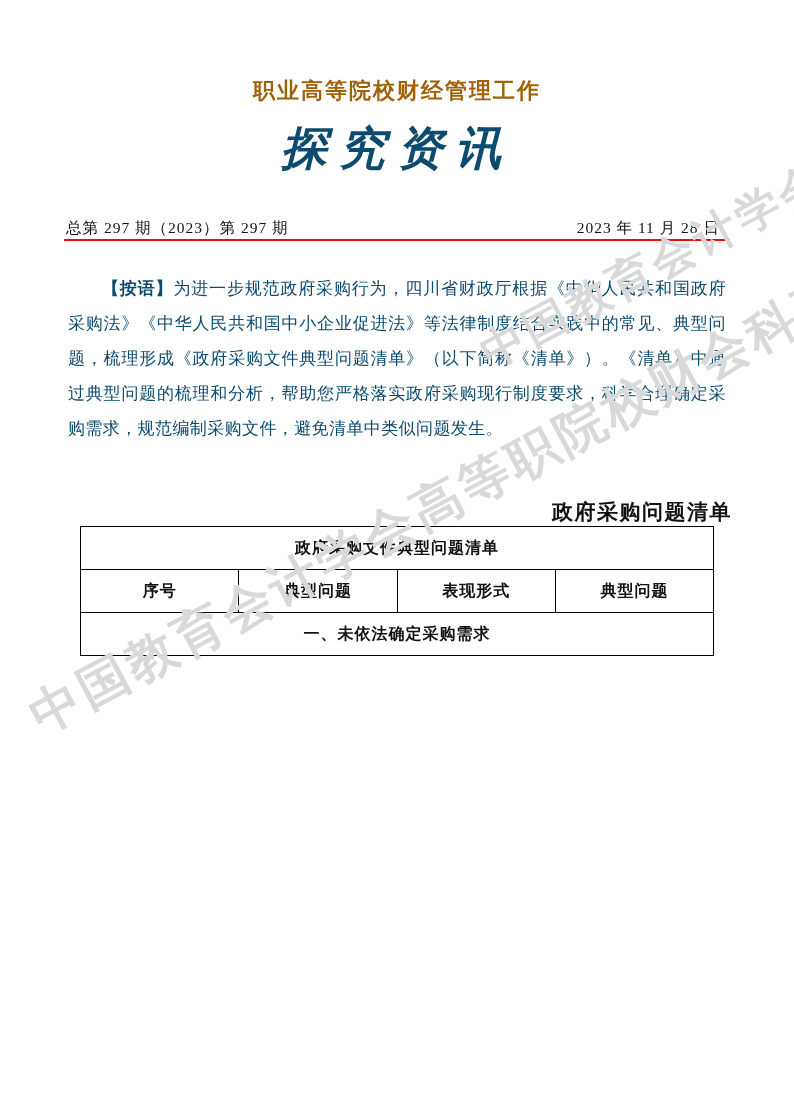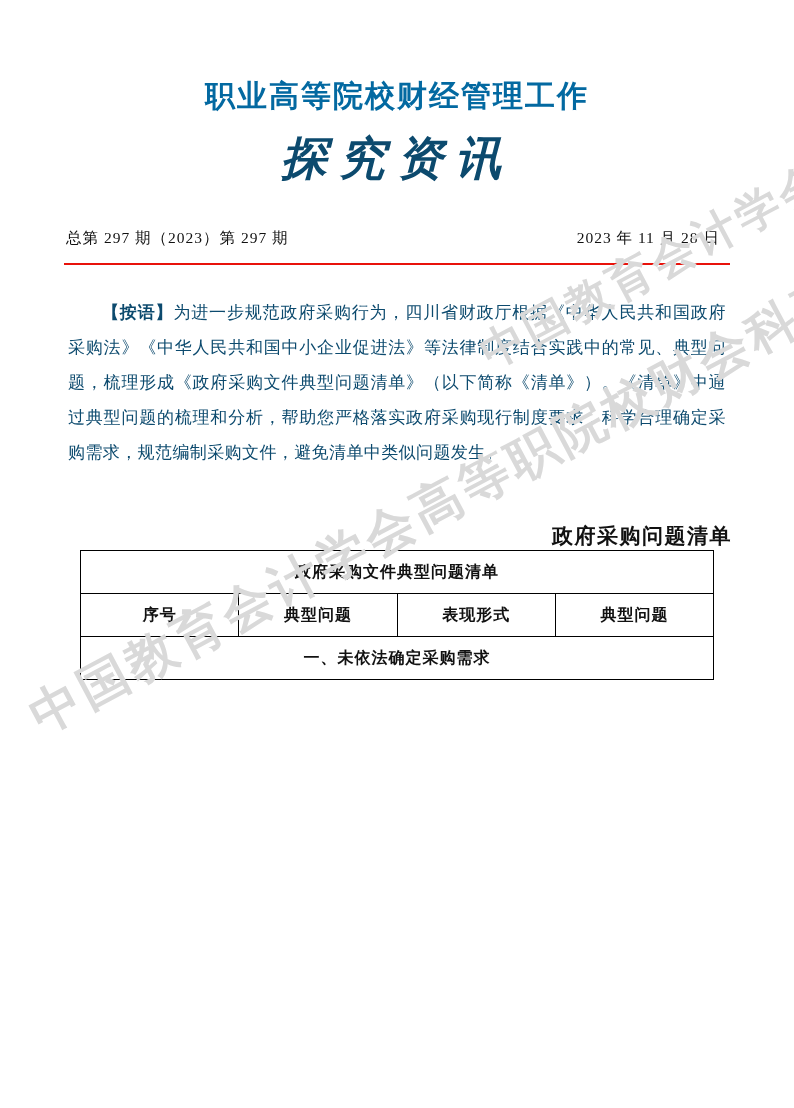--- a/index.html
+++ b/index.html
@@ -24,23 +24,23 @@
   }
 
   
   .masthead {
     padding-top: 78px;
     text-align: center;
   }
   .masthead-line1 {
     font-family: "Liberation Serif", "DejaVu Serif", serif;
     font-weight: bold;
-    font-size: 30px;
+    font-size: 22px;
     letter-spacing: 2px;
-    color: #0369a1;
+    color: #a16207;
     line-height: 1.2;
   }
   .masthead-line2 {
     margin-top: 16px;
     font-family: "Liberation Serif", "DejaVu Serif", serif;
     font-weight: bold;
     font-style: italic;
     font-size: 46px;
     letter-spacing: 12px;
     color: #0c4a6e;
@@ -49,21 +49,21 @@
 
   
   .issue-row {
     margin-top: 40px;
     display: flex;
     align-items: flex-end;
     justify-content: space-between;
     font-size: 15.5px;
     color: #111111;
     letter-spacing: 1px;
-    padding: 0 4px 14px 4px;
+    padding: 0 4px 0 4px;
   }
   .issue-left { white-space: nowrap; }
   .issue-right { white-space: nowrap; padding-right: 8px; }
 
   .red-rule {
     height: 2.5px;
     background: #e8120b;
     margin: 0 2px;
   }
 

